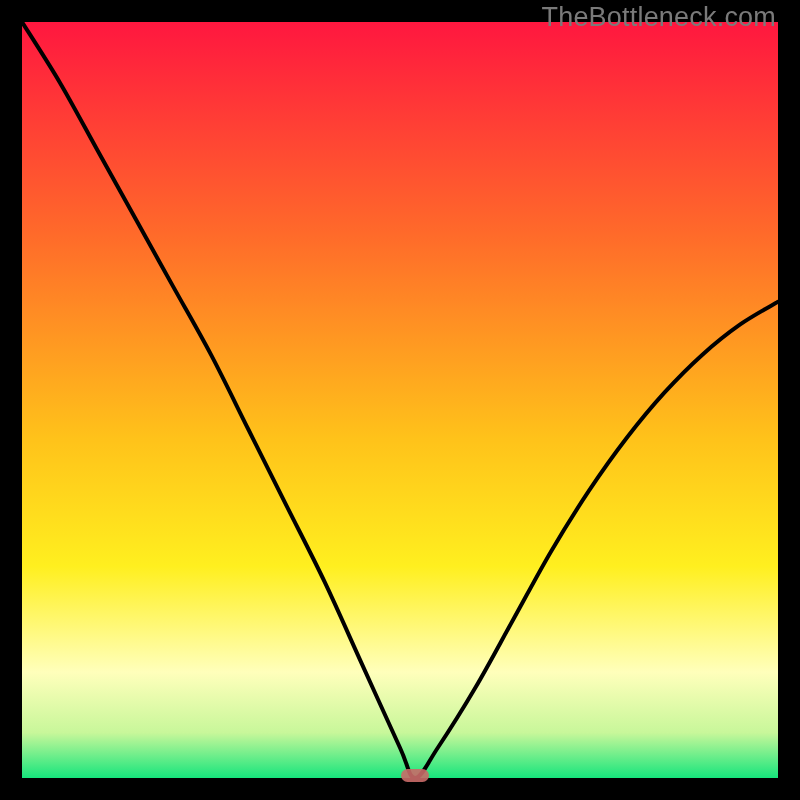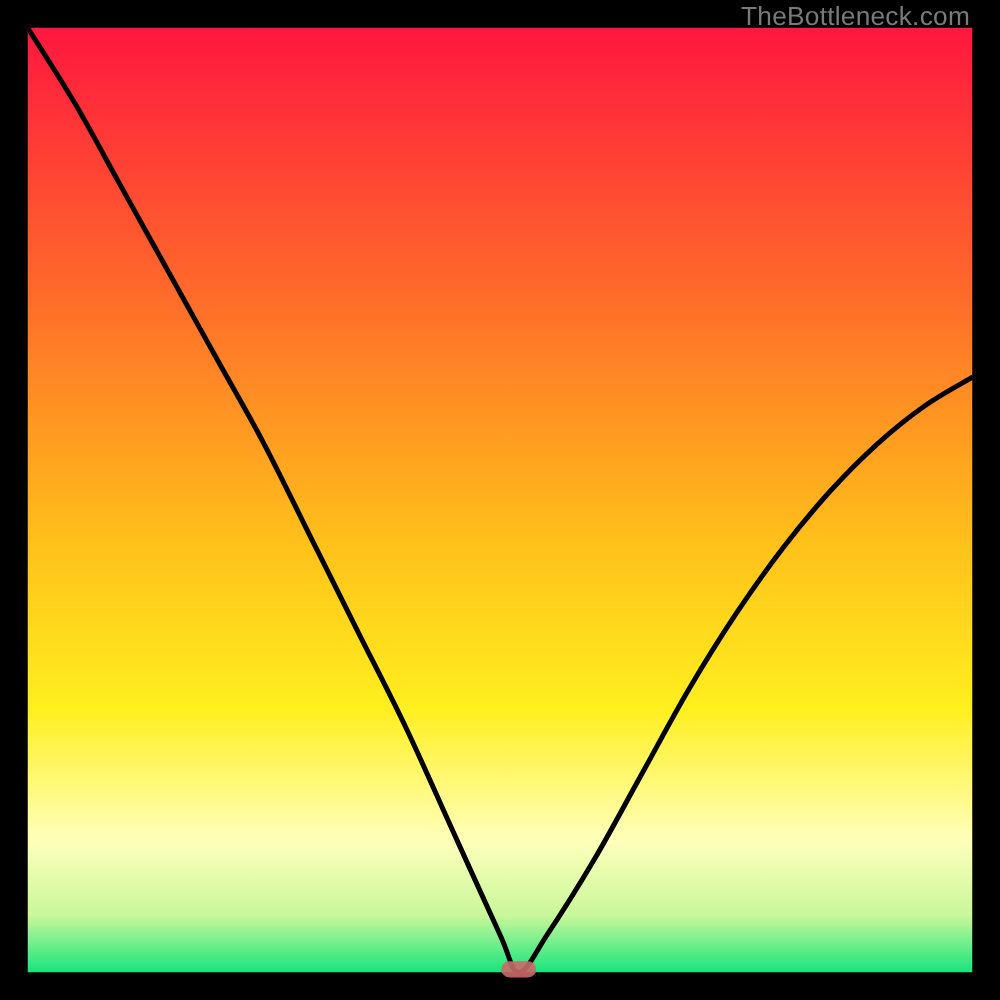--- a/index.html
+++ b/index.html
@@ -24,21 +24,21 @@
     left: 0;
     top: 0;
     width: 756px;
     height: 756px;
   }
   .watermark {
     position: absolute;
     top: 2px;
     right: 24px;
     color: #7a7a7a;
-    font-size: 21px;
+    font-size: 27px;
     font-weight: 500;
     letter-spacing: 0.2px;
     text-align: right;
   }
   .marker {
     position: absolute;
     width: 28px;
     height: 13px;
     border-radius: 7px;
     background: #c96a68;

